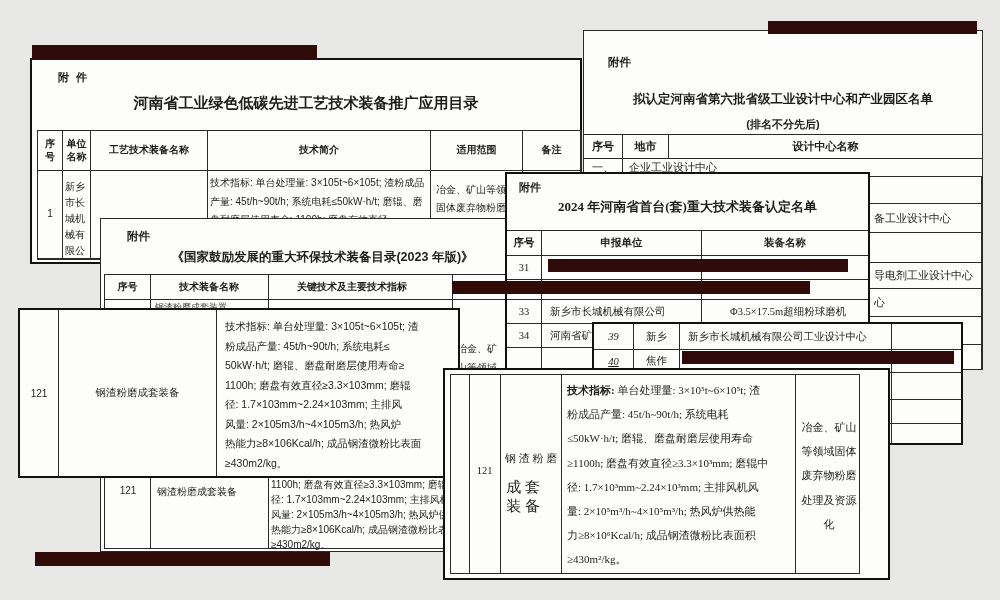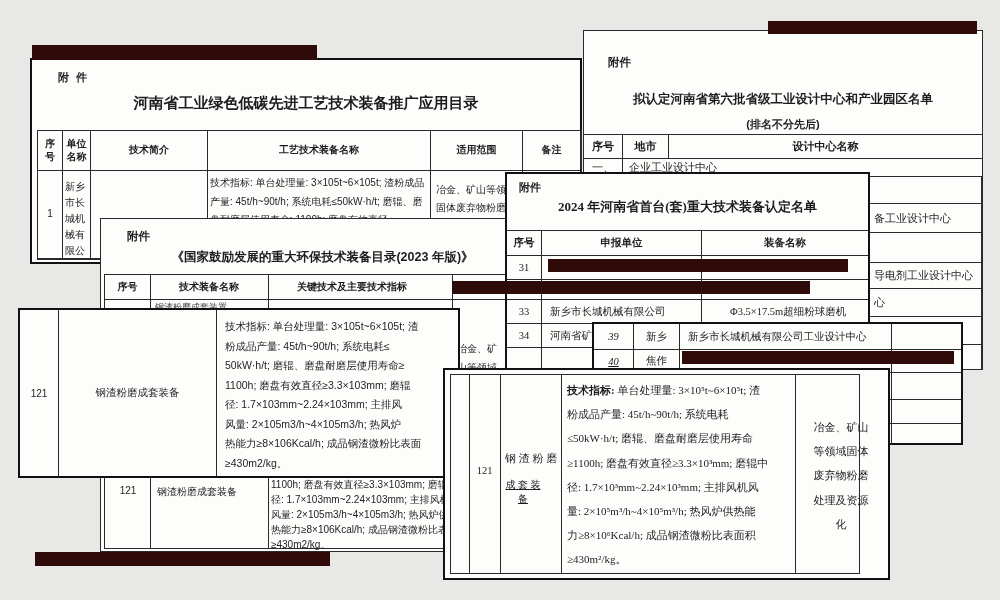--- a/index.html
+++ b/index.html
@@ -44,37 +44,37 @@
   #docE>div:last-child{border-right:none;}
   #docE .tech{padding:7px 6px 0 8px;font-size:10.5px;line-height:19.5px;}
   
   #docF{left:592px;top:322px;width:371px;height:123px;border:2px solid #111;display:grid;grid-template-columns:40px 46px 212px 1fr;grid-auto-rows:auto;font-size:10.5px;}
   #docF>div{border-right:1px solid var(--line);border-bottom:1px solid var(--line);display:flex;align-items:center;}
   #docF>div:nth-child(4n){border-right:none;}
   
   #docG{left:443px;top:368px;width:447px;height:212px;border:2px solid #111;font-family:"Liberation Serif",serif;}
   #docG .tbl{position:absolute;left:5px;top:4px;width:410px;height:200px;border:1px solid var(--line);}
   #docG .tech{position:absolute;left:116px;top:3px;width:224px;font-size:11px;line-height:24.2px;}
-  #docG .scope{position:absolute;left:347px;top:40px;width:62px;font-size:11px;line-height:24.2px;text-align:center;margin-left:12px;}
+  #docG .scope{position:absolute;left:347px;top:40px;width:62px;font-size:11px;line-height:24.2px;text-align:center;}
 </style>
 </head>
 <body>
 
 <div class="panel" id="docA">
   <div class="abs b" style="left:26px;top:10px;font-size:11px;letter-spacing:2px;">附 件</div>
   <div class="abs ctr b" style="left:0;top:34px;width:100%;font-size:15px;">河南省工业绿色低碳先进工艺技术装备推广应用目录</div>
   <div class="tbl">
     <div class="hd">
         <span style="width:14px;">序号</span>
       </div>
     <div class="hd">
         <span style="width:24px;">单位名称</span>
       </div>
+    <div class="hd">工艺技术装备名称</div>
     <div class="hd">技术简介</div>
-    <div class="hd">工艺技术装备名称</div>
     <div class="hd">适用范围</div>
     <div class="hd">备注</div>
     <div class="bd ctr" style="display:flex;align-items:center;justify-content:center;">1</div>
     <div class="bd" style="padding-top:8px;line-height:1.6;">新乡市长城机械有限公司</div>
     <div class="bd"></div>
     <div class="bd">技术指标: 单台处理量: 3×105t~6×105t; 渣粉成品产量: 45t/h~90t/h; 系统电耗≤50kW·h/t; 磨辊、磨盘耐磨层使用寿命≥1100h; 磨盘有效直径≥3.3×103mm; 磨辊中径: 1.7×103mm~2.24×103mm; 主排风机风量: 2×105m3/h~4×105m3/h</div>
     <div class="bd" style="padding:10px 5px;line-height:1.8;">冶金、矿山等领域固体废弃物粉磨处理及资源化</div>
     <div class="bd"></div>
   </div>
 </div>
@@ -202,21 +202,21 @@
 </div>
 
 <div class="panel" id="docG">
   <div class="tbl">
     <div class="vl" style="left:18px;top:0;height:100%;"></div>
     <div class="vl" style="left:49px;top:0;height:100%;"></div>
     <div class="vl" style="left:110px;top:0;height:100%;"></div>
     <div class="vl" style="left:344px;top:0;height:100%;"></div>
     <div class="abs ctr" style="left:18px;top:90px;width:31px;font-size:10.5px;">121</div>
     <div class="abs ctr" style="left:51px;top:76px;width:58px;font-size:11px;">钢 渣 粉 磨</div>
-    <div class="abs ctr" style="left:51px;top:103px;width:42px;font-size:10px;text-decoration:underline;">成 套 装 备</div>
+    <div class="abs ctr" style="left:51px;top:103px;width:42px;font-size:15px;">成 套 装 备</div>
     <div class="tech">
       <div class="nowrap"><span class="b">技术指标:</span><span> 单台处理量: 3×10⁵t~6×10⁵t; 渣</span></div>
       <div class="nowrap">粉成品产量: 45t/h~90t/h; 系统电耗</div>
       <div class="nowrap">≤50kW·h/t; 磨辊、磨盘耐磨层使用寿命</div>
       <div class="nowrap">≥1100h; 磨盘有效直径≥3.3×10³mm; 磨辊中</div>
       <div class="nowrap">径: 1.7×10³mm~2.24×10³mm; 主排风机风</div>
       <div class="nowrap">量: 2×10⁵m³/h~4×10⁵m³/h; 热风炉供热能</div>
       <div class="nowrap">力≥8×10⁶Kcal/h; 成品钢渣微粉比表面积</div>
       <div class="nowrap">≥430m²/kg。</div>
     </div>

